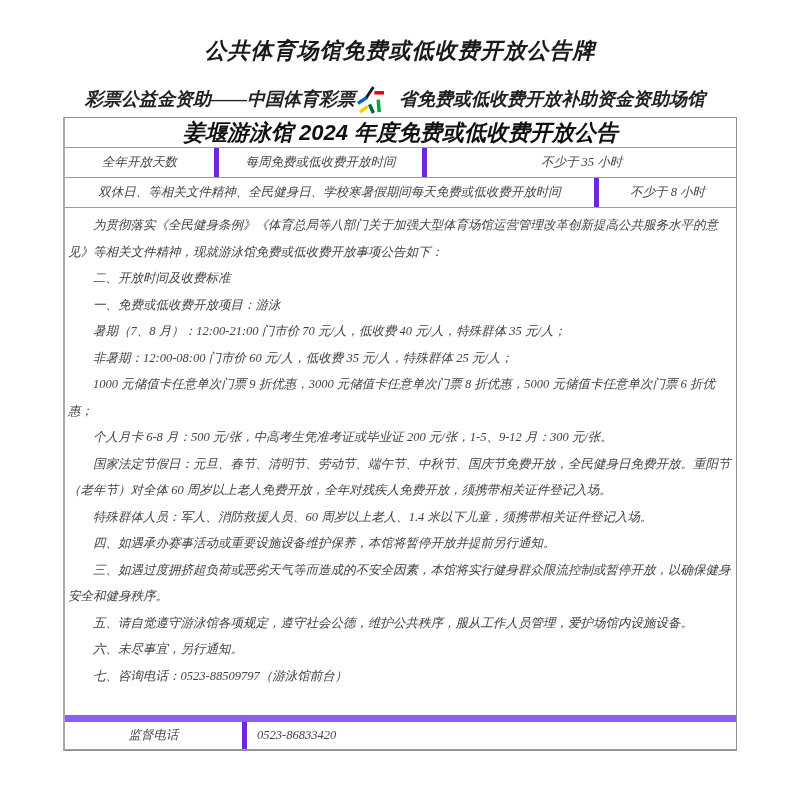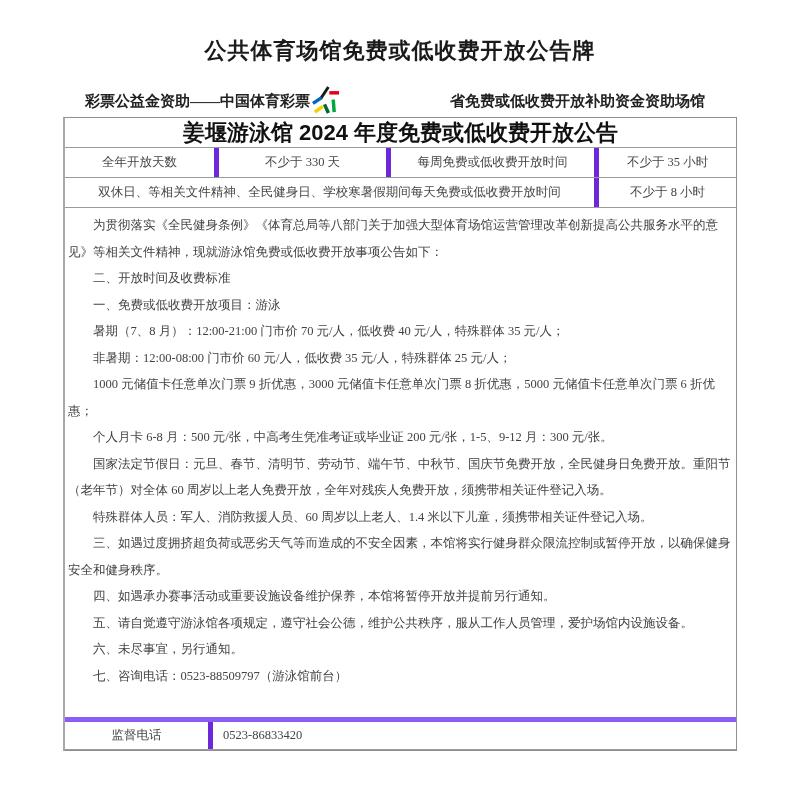--- a/index.html
+++ b/index.html
@@ -2,33 +2,33 @@
 <html><head>
 <meta charset="utf-8">
 <style>
   * { margin:0; padding:0; box-sizing:border-box; }
   html,body { background:#ffffff; }
   body {
     width:800px; height:812px; position:relative; overflow:hidden;
     font-family:"Liberation Serif","DejaVu Serif",serif;
     color:#3d3d3d;
   }
-  .page { position:absolute; left:0; top:0; width:800px; height:812px; background:#fff; }
+  .page { position:absolute; left:0; top:0; width:800px; height:812px; background:#fff;font-style:italic; }
 
   .doc-title {
     margin-top:36px; text-align:center;
     font-size:22px; font-weight:bold; color:#1a1a1a;
     font-family:"Liberation Serif","DejaVu Serif",serif;
     letter-spacing:1px;
   }
 
   .subtitle-row {
     width:674px; margin:14px auto 6px auto;
     display:flex; justify-content:space-between; align-items:flex-end;
-    font-size:15px; font-weight:bold; color:#222;
+    font-size:18px; font-weight:bold; color:#222;
   }
   .subtitle-left { padding-left:22px; display:flex; align-items:flex-end; }
   .subtitle-right { padding-right:32px; }
   .lottery-logo { width:27px; height:31px; margin-left:2px; transform:translateY(6px); }
 
   .doc-table {
     width:674px; margin:2px auto 0 auto;
     border:1px solid #8f8f8f;
     border-left:2px solid #a8a8a8;
     font-size:12.5px;
@@ -46,32 +46,32 @@
     text-align:center; color:#444; padding:0 3px;
   }
   .t-row .cell:last-child { border-right:none; }
   .r1 .cell, .r2 .cell { height:29px; }
   .r3 .cell { height:26px; }
   .r1 .c1 { width:154px; } .r1 .c2 { width:172px; } .r1 .c3 { width:208px; } .r1 .c4 { flex:1;text-align:center; }
   .r2 .c1 { width:534px; } .r2 .c2 { flex:1; }
   .r3 .c1 { width:282px; } .r3 .c2 { width:102px; } .r3 .c3 { width:146px; } .r3 .c4 { flex:1; }
 
   .t-content {
-    height:514px; border-bottom:5px solid #8b5cf6;
+    height:514px; border-bottom:7px solid #8b5cf6;
     padding:4px 3px 0 3px; overflow:hidden; color:#424242;
   }
   .t-content p {
     font-size:12.5px; line-height:26.5px; text-indent:2em;
     color:#424242;
   }
   .sig-line { text-align:right; padding-right:30px; line-height:26.5px; margin-top:24px; }
   .date-line { text-align:right; padding-right:32px; line-height:26.5px; }
 
   .r4 .cell { height:27px; }
-  .r4 .c1 { width:148px; }
+  .r4 .c1 { width:182px; }
   .r4 .c2 { flex:1; justify-content:flex-start; text-align:left; padding-left:10px; }
 </style>
 </head>
 <body>
 
 <div class="page">
 
   <div class="doc-title">公共体育场馆免费或低收费开放公告牌</div>
 
   <div class="subtitle-row">
@@ -88,43 +88,42 @@
     </div>
     <div class="subtitle-right">省免费或低收费开放补助资金资助场馆</div>
   </div>
 
   <div class="doc-table">
 
     <div class="t-header">姜堰游泳馆 2024 年度免费或低收费开放公告</div>
 
     <div class="t-row r1">
       <div class="cell c1">全年开放天数</div>
-      <div class="cell c2">不少于 330 天</div>
       <div class="cell c3">每周免费或低收费开放时间</div>
       <div class="cell c4">不少于 35 小时</div>
     </div>
 
     <div class="t-row r2">
       <div class="cell c1">双休日、等相关文件精神、全民健身日、学校寒暑假期间每天免费或低收费开放时间</div>
       <div class="cell c2">不少于 8 小时</div>
     </div>
 
 
     <div class="t-content">
       <p>为贯彻落实《全民健身条例》《体育总局等八部门关于加强大型体育场馆运营管理改革创新提高公共服务水平的意见》等相关文件精神，现就游泳馆免费或低收费开放事项公告如下：</p>
       <p>二、开放时间及收费标准</p>
       <p>一、免费或低收费开放项目：游泳</p>
       <p>暑期（7、8 月）：12:00-21:00 门市价 70 元/人，低收费 40 元/人，特殊群体 35 元/人；</p>
       <p>非暑期：12:00-08:00 门市价 60 元/人，低收费 35 元/人，特殊群体 25 元/人；</p>
       <p>1000 元储值卡任意单次门票 9 折优惠，3000 元储值卡任意单次门票 8 折优惠，5000 元储值卡任意单次门票 6 折优惠；</p>
       <p>个人月卡 6-8 月：500 元/张，中高考生凭准考证或毕业证 200 元/张，1-5、9-12 月：300 元/张。</p>
       <p>国家法定节假日：元旦、春节、清明节、劳动节、端午节、中秋节、国庆节免费开放，全民健身日免费开放。重阳节（老年节）对全体 60 周岁以上老人免费开放，全年对残疾人免费开放，须携带相关证件登记入场。</p>
       <p>特殊群体人员：军人、消防救援人员、60 周岁以上老人、1.4 米以下儿童，须携带相关证件登记入场。</p>
+      <p>四、如遇承办赛事活动或重要设施设备维护保养，本馆将暂停开放并提前另行通知。</p>
       <p>三、如遇过度拥挤超负荷或恶劣天气等而造成的不安全因素，本馆将实行健身群众限流控制或暂停开放，以确保健身安全和健身秩序。</p>
-      <p>四、如遇承办赛事活动或重要设施设备维护保养，本馆将暂停开放并提前另行通知。</p>
       <p>五、请自觉遵守游泳馆各项规定，遵守社会公德，维护公共秩序，服从工作人员管理，爱护场馆内设施设备。</p>
       <p>六、未尽事宜，另行通知。</p>
       <p>七、咨询电话：0523-88509797（游泳馆前台）</p>
       <div class="sig-line">苏体泰州体育产业运营管理有限公司</div>
       <div class="date-line">2024 年 6 月</div>
     </div>
 
     <div class="t-row r4">
       <div class="cell c1">监督电话</div>
       <div class="cell c2">0523-86833420</div>

